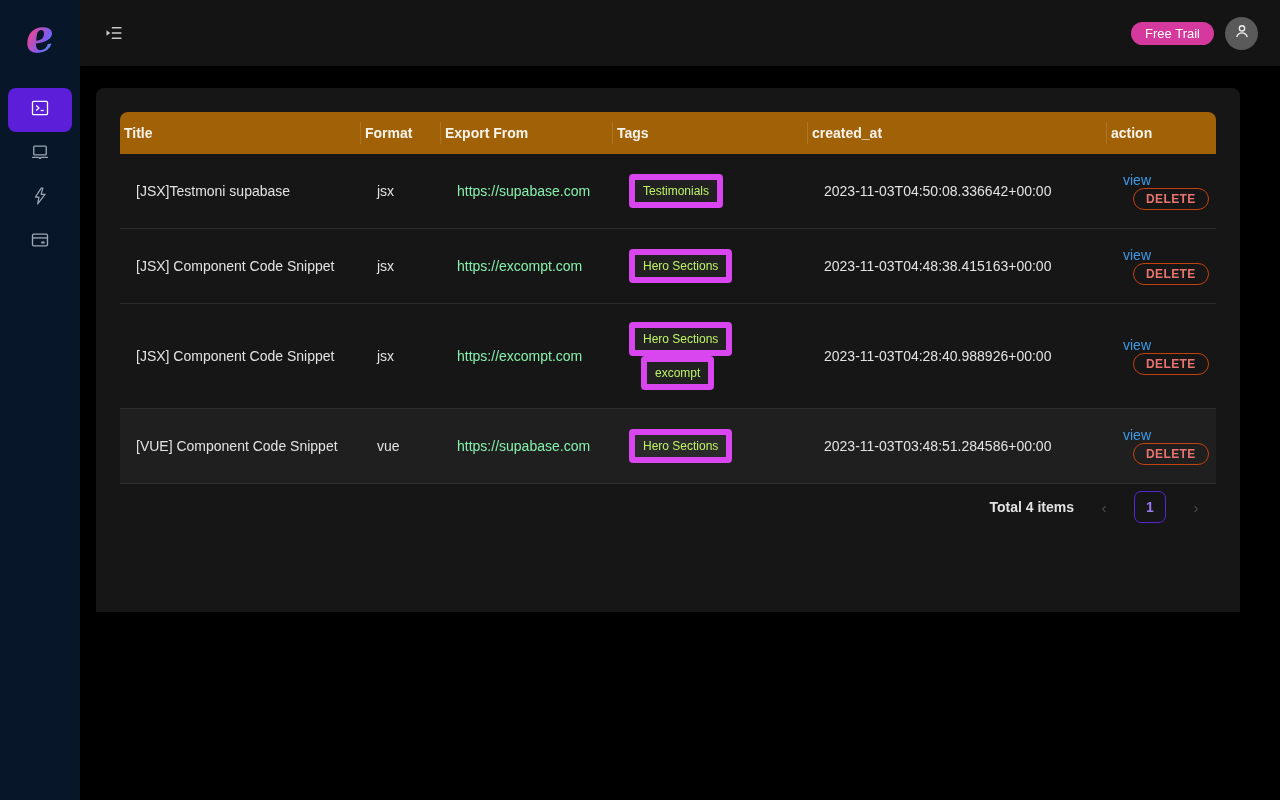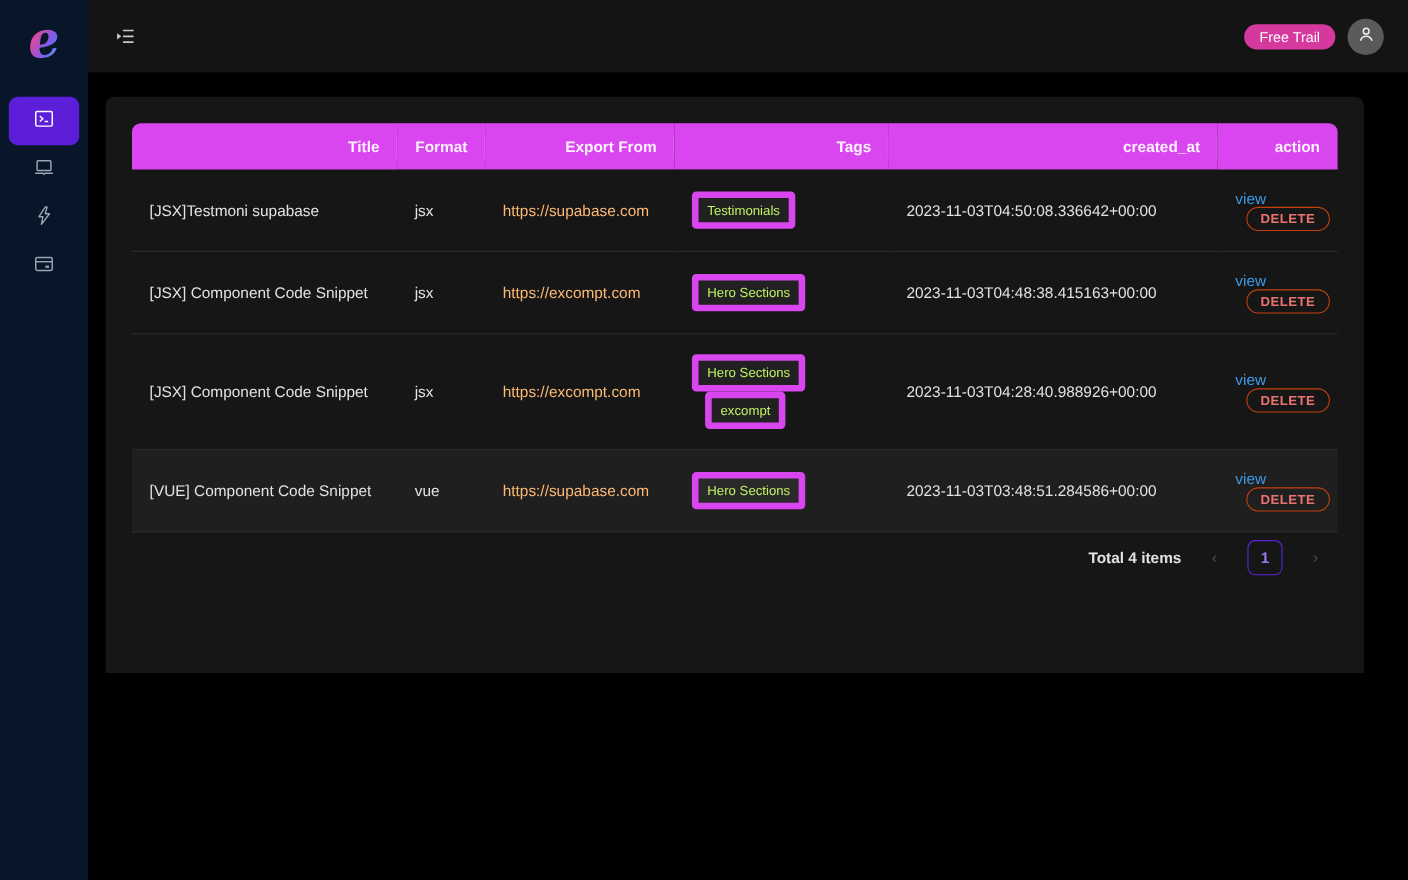--- a/index.html
+++ b/index.html
@@ -32,31 +32,31 @@
     border-radius:999px; cursor:pointer; }
   .avatar { width:33px; height:33px; border-radius:50%; background:#5a5a5a; margin-left:11px;
     display:flex; align-items:center; justify-content:center; color:#efefef; cursor:pointer; }
   .avatar svg { width:18px; height:18px; }
 
   
   .content { flex:1; background:#000; padding:22px 40px 0 16px; overflow:hidden; }
   .card { height:100%; background:#161616; border-radius:8px 8px 0 0; padding:24px; }
 
   table { width:100%; border-collapse:separate; border-spacing:0; table-layout:fixed; }
-  thead th { background:#d946ef; text-align:right; font-size:14px; font-weight:700;
-    color:rgba(255,255,255,0.92); padding:13px 16px; position:relative; }
+  thead th { background:#a16207; text-align:left; font-size:14px; font-weight:700;
+    color:rgba(255,255,255,0.92); padding:13px 4px; position:relative; }
   thead th:first-child { border-top-left-radius:8px; }
   thead th:last-child  { border-top-right-radius:8px; }
   thead th:not(:last-child)::after { content:""; position:absolute; right:0; top:50%;
     transform:translateY(-50%); width:1px; height:22px; background:rgba(255,255,255,0.13); }
   tbody td { padding:18px 16px; font-size:14px; color:#e2e2e2;
     border-bottom:1px solid #2d2d2d; vertical-align:middle; }
   tbody tr.highlight td { background:#1f1f1f; }
 
-  a.link { color:#fdba74; text-decoration:none; cursor:pointer; }
+  a.link { color:#86efac; text-decoration:none; cursor:pointer; }
   .tag { display:inline-block; background:rgba(255,255,255,0.05); border:6px solid #d946ef;
     border-radius:4px; padding:2px 8px; font-size:12px; color:#bef264; line-height:18px; }
   .tag + .tag { margin-left:12px; }
   .view-link { color:#3c9ae8; text-decoration:none; cursor:pointer; font-size:14px; }
   .delete-btn { background:transparent; border:1px solid #c2410c; color:#e87470;
     border-radius:999px; padding:3px 12px; font-size:12px; font-weight:700; letter-spacing:0.4px;
     margin-left:10px; cursor:pointer; font-family:inherit; }
 
   .pagination { display:flex; align-items:center; justify-content:flex-end; gap:14px;
     margin-top:7px; padding-right:4px; }

